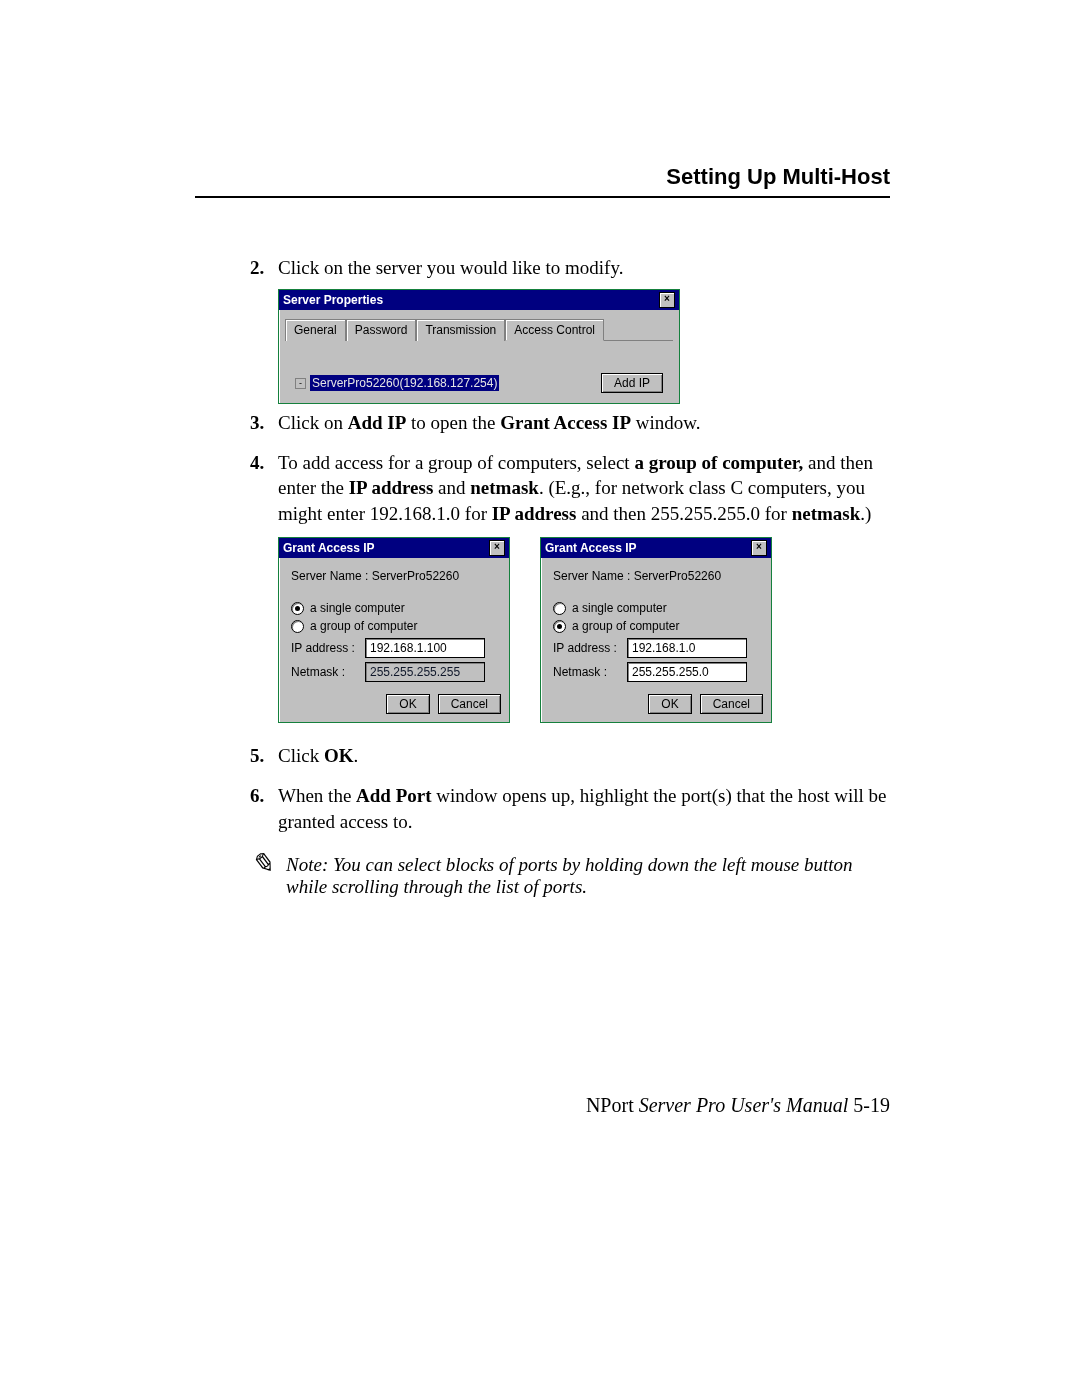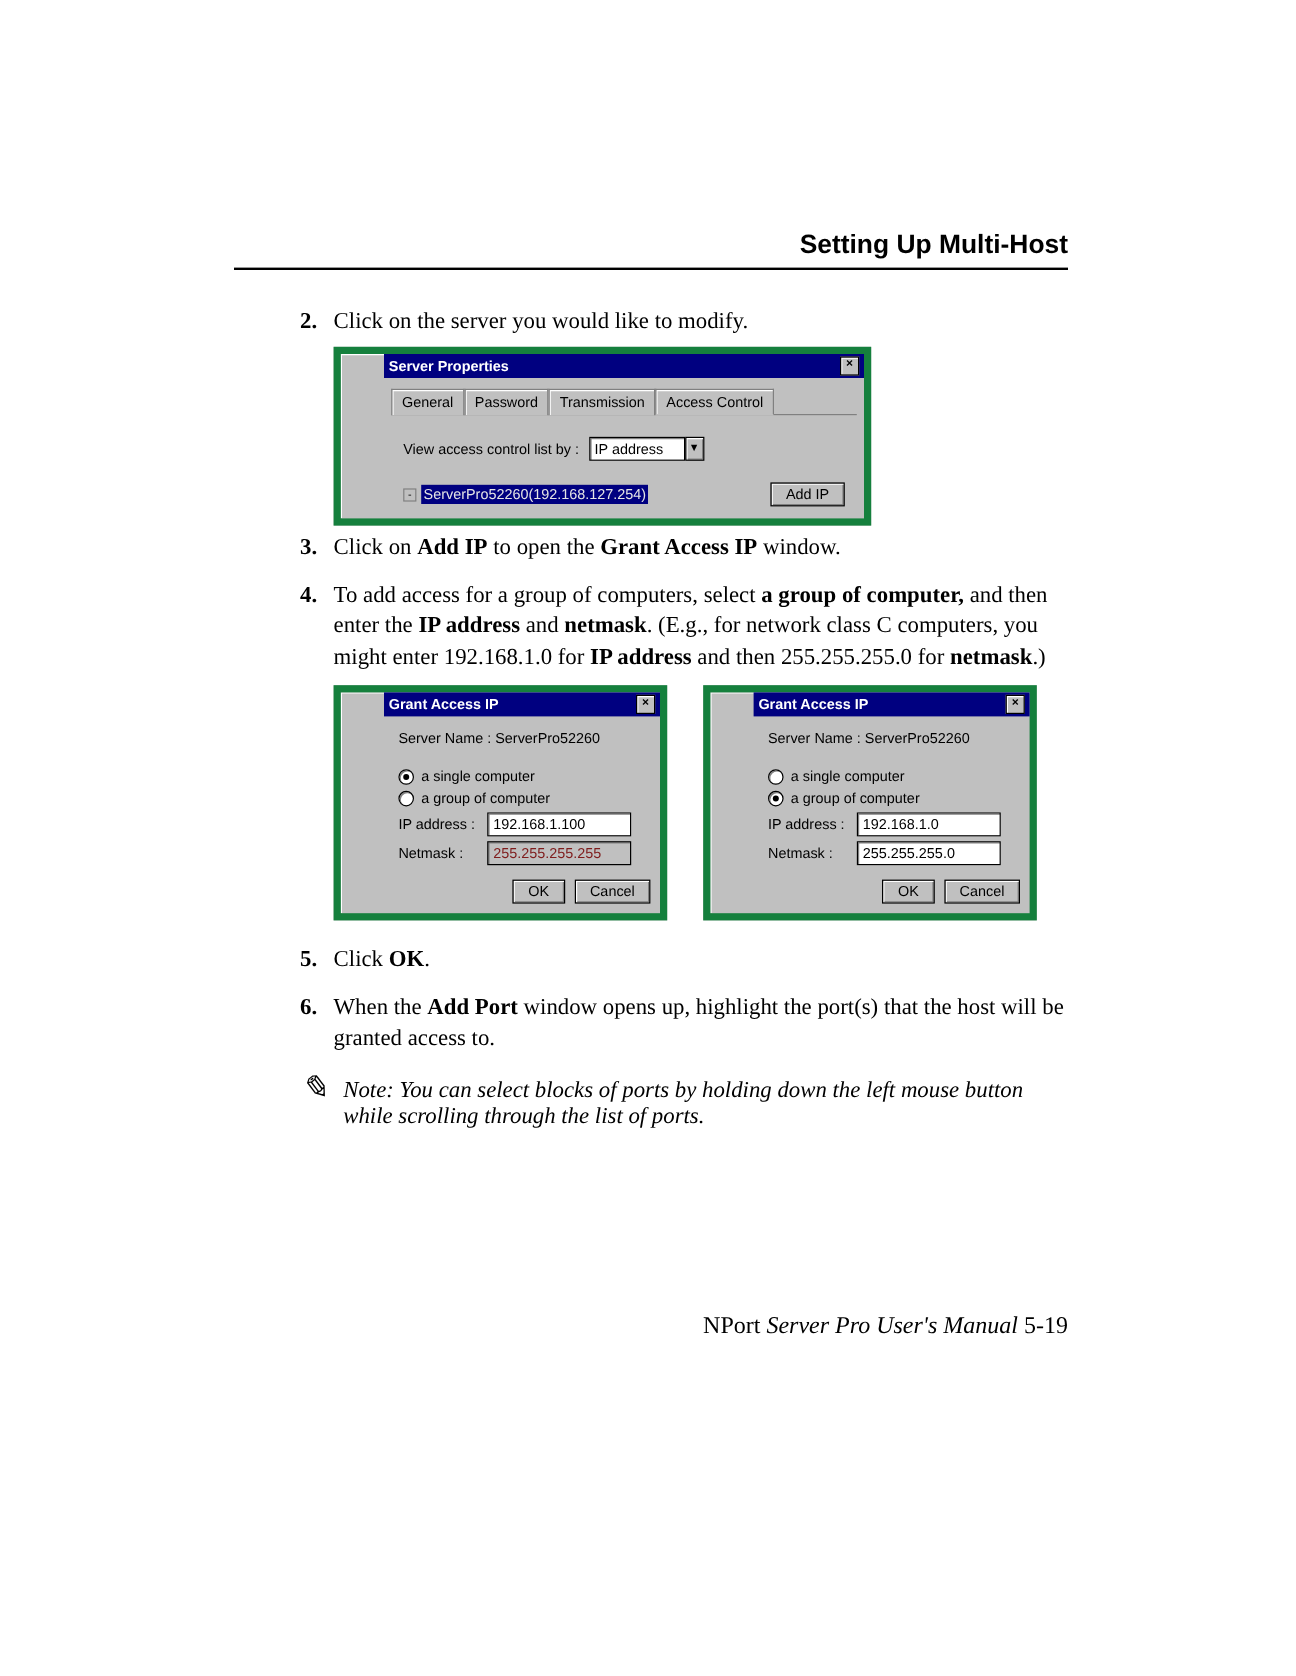--- a/index.html
+++ b/index.html
@@ -11,21 +11,21 @@
   }
   .page {
     width: 1080px;
     height: 1397px;
     position: relative;
     box-sizing: border-box;
     padding: 185px 190px 0 210px;
   }
   .hdr {
     position: absolute;
-    left: 195px; right: 190px; top: 191px;
+    left: 195px; right: 190px; top: 164px;
     text-align: right;
     font-family: Arial, Helvetica, sans-serif;
     font-weight: bold;
     font-size: 22px;
     border-bottom: 2px solid #000;
     padding-bottom: 6px;
   }
   .content {
     margin-top: 70px;
     margin-left: 40px;
@@ -47,24 +47,23 @@
     flex: 1;
   }
   .body p { margin: 0 0 8px 0; }
   b { font-weight: bold; }
 
   
   .dlg {
     font-family: "MS Sans Serif", Tahoma, Arial, sans-serif;
     font-size: 12px;
     background: #c0c0c0;
-    border: 6px solid #15803d;
+    border: 1px solid #15803d;
     box-shadow: inset 1px 1px 0 #fff;
     color: #000;
-    padding-left: 36px;
   }
   .titlebar {
     background: #000080;
     color: #fff;
     font-weight: bold;
     padding: 2px 4px;
     display: flex;
     justify-content: space-between;
     align-items: center;
   }
@@ -97,21 +96,21 @@
   }
   .tab.active { border-bottom:1px solid #c0c0c0; }
   .field-row { display:flex; align-items:center; gap:8px; margin:4px 0;}
   .input95 {
     background:#fff; border:1px solid #000;
     box-shadow: inset 1px 1px 0 #808080;
     padding:1px 4px; font-family:inherit; font-size:12px;
     height:16px;
   }
   .input95.disabled {
-    background:#c0c0c0; color:#7f1d1d;
+    background:#c0c0c0; color:#0f172a;
   }
   .combo { display:inline-flex; }
   .combo .arrow {
     width:14px; height:18px;
     background:#c0c0c0; border:1px solid #000;
     box-shadow: inset 1px 1px 0 #fff, inset -1px -1px 0 #808080;
     font-size:9px; text-align:center; line-height:16px;
   }
   .radio { display:flex; align-items:center; gap:6px; margin:2px 0;}
   .radio .dot {
@@ -169,27 +168,20 @@
               <span>Server Properties</span>
               <span class="x">×</span>
             </div>
             <div class="tabstrip">
               <div class="tab"><span>General</span></div>
               <div class="tab"><span>Password</span></div>
               <div class="tab"><span>Transmission</span></div>
               <div class="tab active"><span>Access Control</span></div>
             </div>
             <div style="padding:14px 16px 10px 16px;">
-              <div class="field-row">
-                <span>View access control list by :</span>
-                <span class="combo">
-                  <span class="input95" style="width:70px;">IP address</span>
-                  <span class="arrow">▼</span>
-                </span>
-              </div>
               <div style="display:flex; align-items:center; justify-content:space-between; margin-top:18px;">
                 <div style="display:flex; align-items:center; gap:4px;">
                   <span style="border:1px solid #808080; width:9px; height:9px; font-size:9px; line-height:8px; text-align:center;">-</span>
                   <span class="tree-sel">ServerPro52260(192.168.127.254)</span>
                 </div>
                 <button class="btn95"><span>Add IP</span></button>
               </div>
             </div>
           </div>
         </div>

